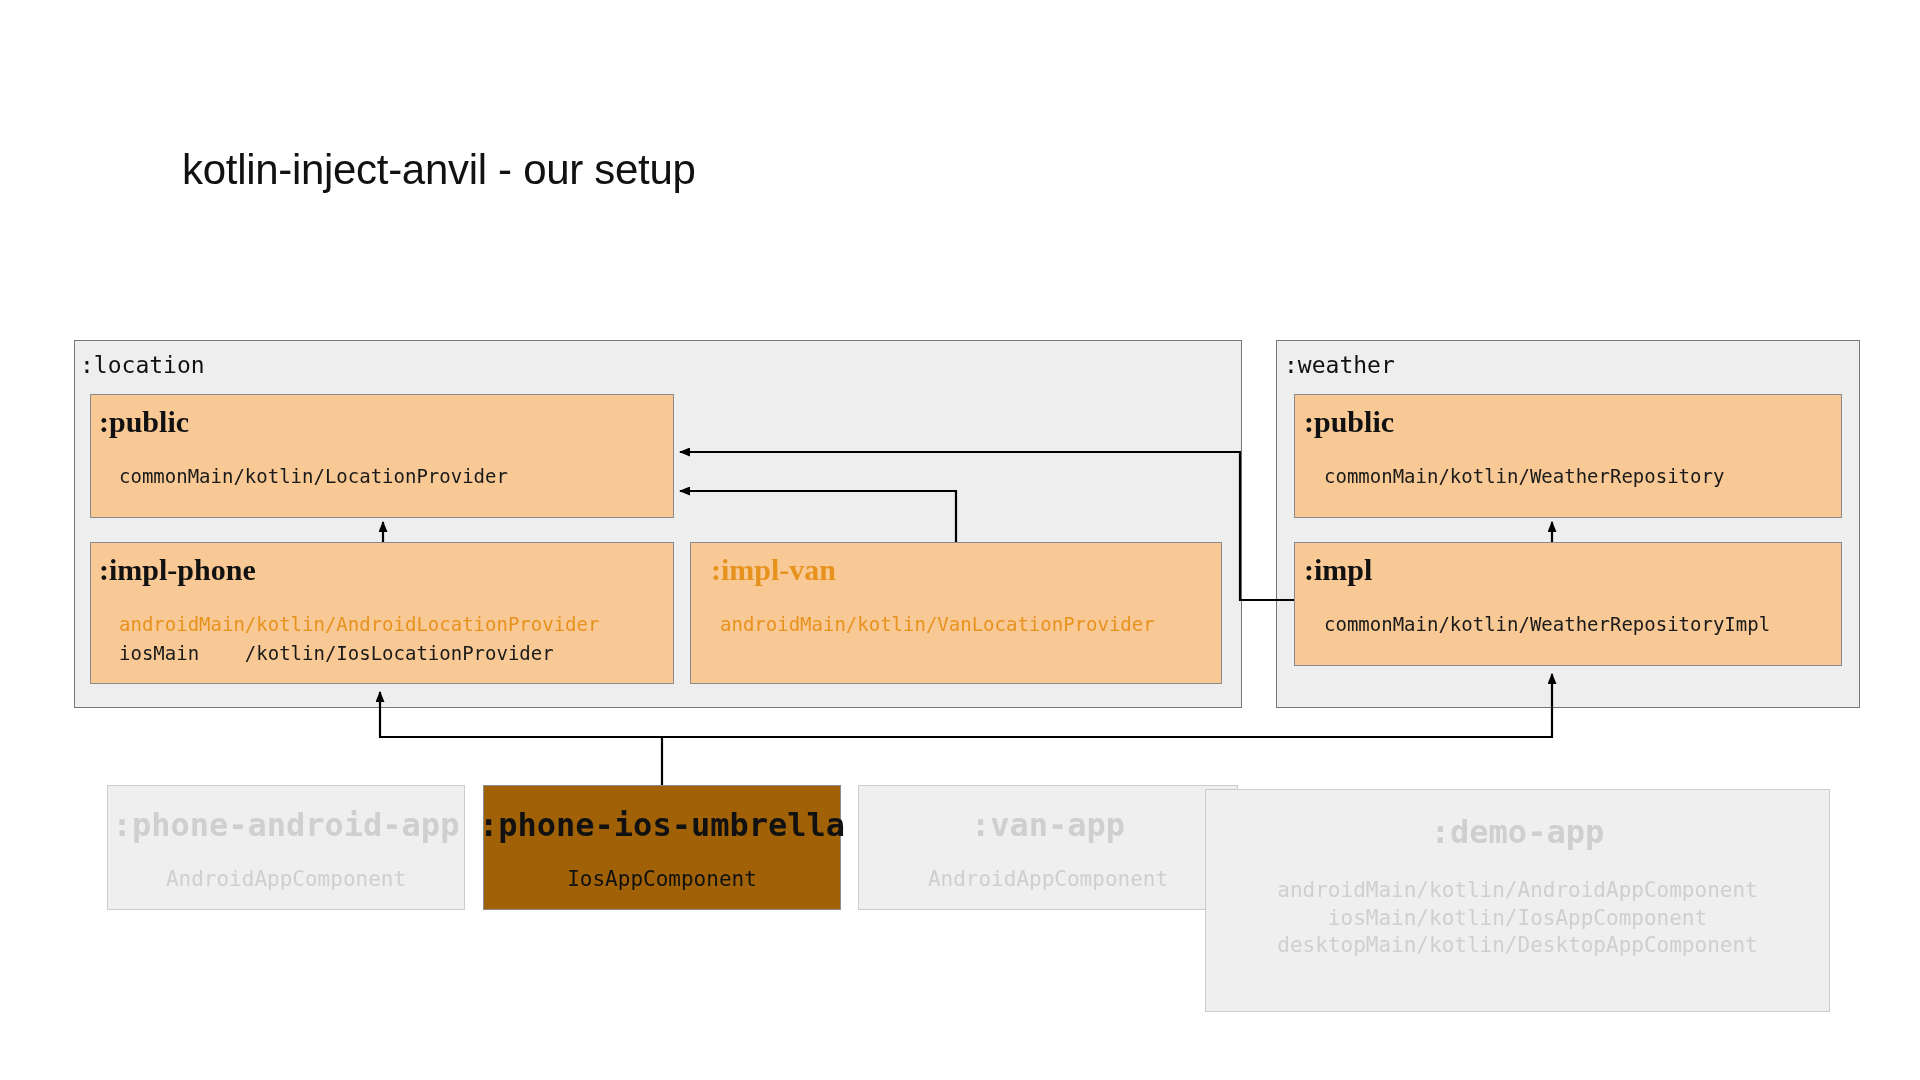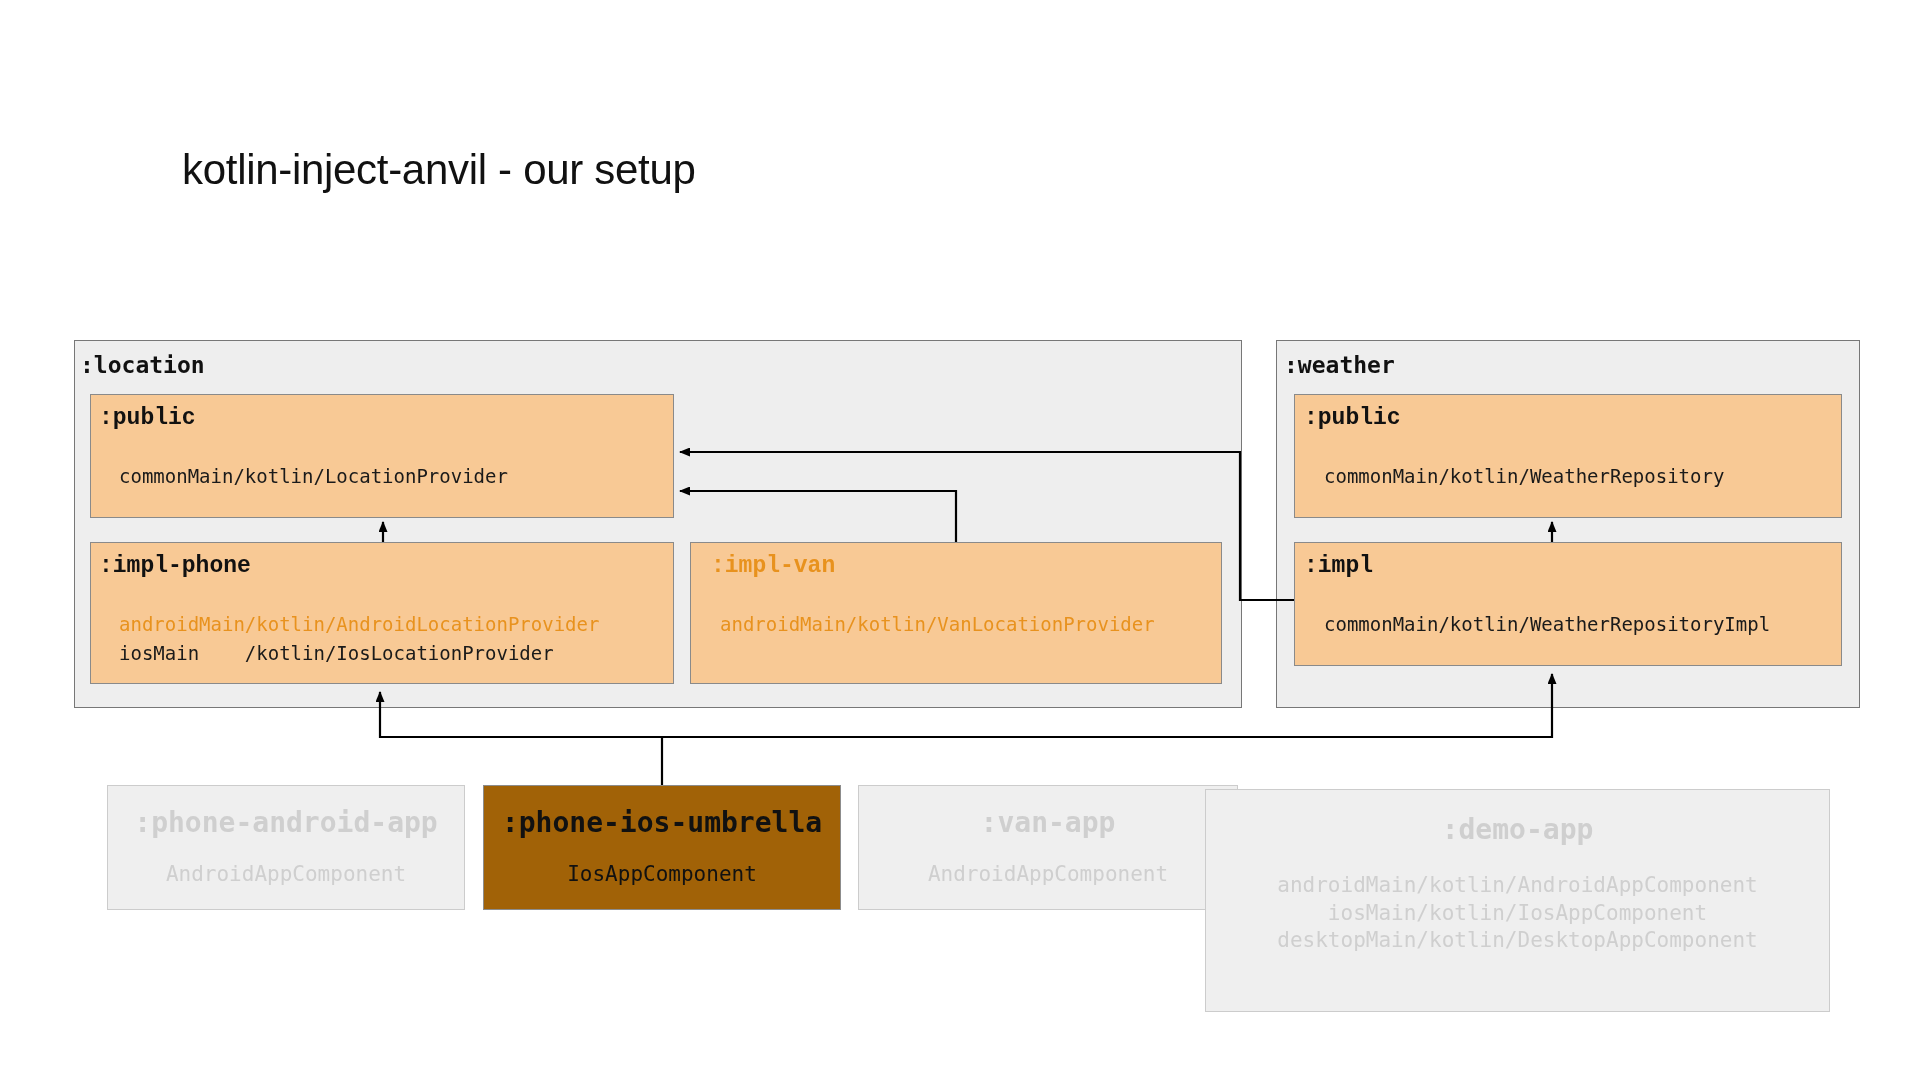--- a/index.html
+++ b/index.html
@@ -39,37 +39,37 @@
   .module {
     position: absolute;
     background: #eeeeee;
     border: 1.5px solid #777777;
     box-sizing: border-box;
   }
   .module-title {
     position: absolute;
     font-family: "DejaVu Sans Mono", monospace;
     font-size: 23px;
-    font-weight: bold;
+    font-weight: normal;
     color: #111111;
     white-space: nowrap;
     text-align: right;
   }
 
   
   .box {
     position: absolute;
     background: #f8c995;
     border: 1.5px solid #8a8a8a;
     box-sizing: border-box;
   }
   .box-title {
     position: absolute;
-    font-family: Liberation Mono, monospace;
-    font-size: 23px;
+    font-family: Liberation Serif, serif;
+    font-size: 30px;
     font-weight: bold;
     color: #111111;
     white-space: nowrap;
   }
   .box-title.orange {
     color: #E8921E;
   }
   .path {
     position: absolute;
     font-family: "DejaVu Sans Mono", monospace;
@@ -93,21 +93,21 @@
     flex-direction: column;
     align-items: center;
     justify-content: flex-start;
   }
   .appbox.faded {
     background: #efefef;
     border-color: #cccccc;
   }
   .app-title {
     font-family: "DejaVu Sans Mono", monospace;
-    font-size: 28px;
+    font-size: 32px;
     font-weight: bold;
     color: #111111;
     white-space: nowrap;
   }
   .app-sub {
     font-family: "DejaVu Sans Mono", monospace;
     font-size: 21px;
     font-weight: 400;
     color: #111111;
     white-space: pre;

